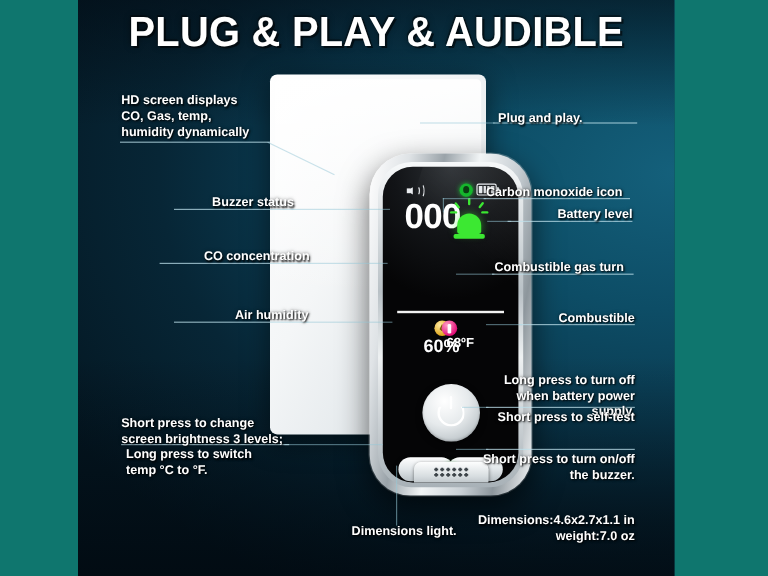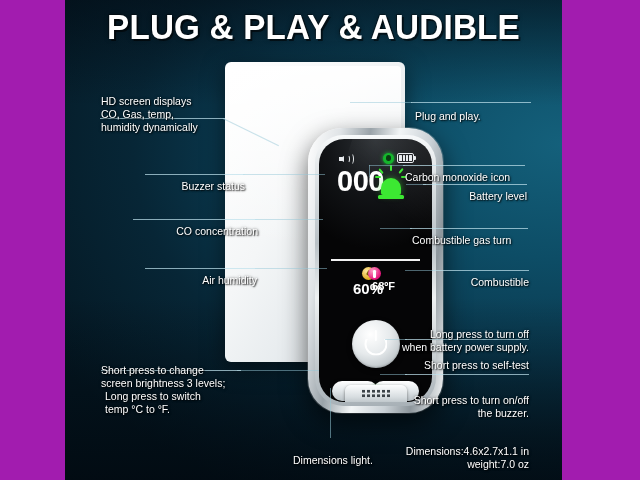--- a/index.html
+++ b/index.html
@@ -1,18 +1,18 @@
 <!DOCTYPE html>
 <html><head>
 <meta charset="utf-8">
 <style>
   html,body{margin:0;padding:0;background:#ffffff;}
   body{width:640px;height:480px;overflow:hidden;font-family:"Liberation Sans",sans-serif;}
 
-  #stage{position:relative;width:640px;height:480px;background:#a21caf;}
+  #stage{position:relative;width:640px;height:480px;background:#0f766e;}
 
   
   #panel{
     position:absolute;left:65px;top:0;width:497px;height:480px;
     background:
       radial-gradient(120% 85% at 100% 30%, #14607b 0%, #0d4d66 28%, #0a3a50 52%, #072636 72%, #041722 100%),
       linear-gradient(160deg,#03121c 0%,#0a3348 45%,#041825 100%);
     overflow:hidden;
   }
   #panel:after{
@@ -27,23 +27,23 @@
     position:absolute;left:0;right:0;top:7px;text-align:center;
     font-size:35px;font-weight:700;letter-spacing:.2px;color:#ffffff;
     font-family:"Liberation Sans",sans-serif;
     transform:scaleX(.95);
     text-shadow:2px 2px 0 rgba(0,0,0,.55),-1px -1px 0 rgba(0,0,0,.35),0 0 6px rgba(0,0,0,.45);
     z-index:12;
   }
 
   
   .cal{
-    position:absolute;color:#fff;font-size:10.5px;font-weight:400;line-height:1.22;
+    position:absolute;color:#fff;font-size:10.5px;font-weight:700;line-height:1.22;
     text-shadow:1px 1px 1.5px rgba(0,0,0,.85),0 0 3px rgba(0,0,0,.6);
-    z-index:11;white-space:pre-line;margin-top:17px;
+    z-index:11;white-space:pre-line;
   }
   .cal.r{text-align:right;}
   .cal.l{text-align:left;}
 
   
   .rule{position:absolute;height:1px;background:rgba(190,225,235,.72);z-index:10;}
   .lead{position:absolute;background:rgba(150,200,215,.5);height:1px;z-index:6;transform-origin:left center;}
 
   
   .plug{

